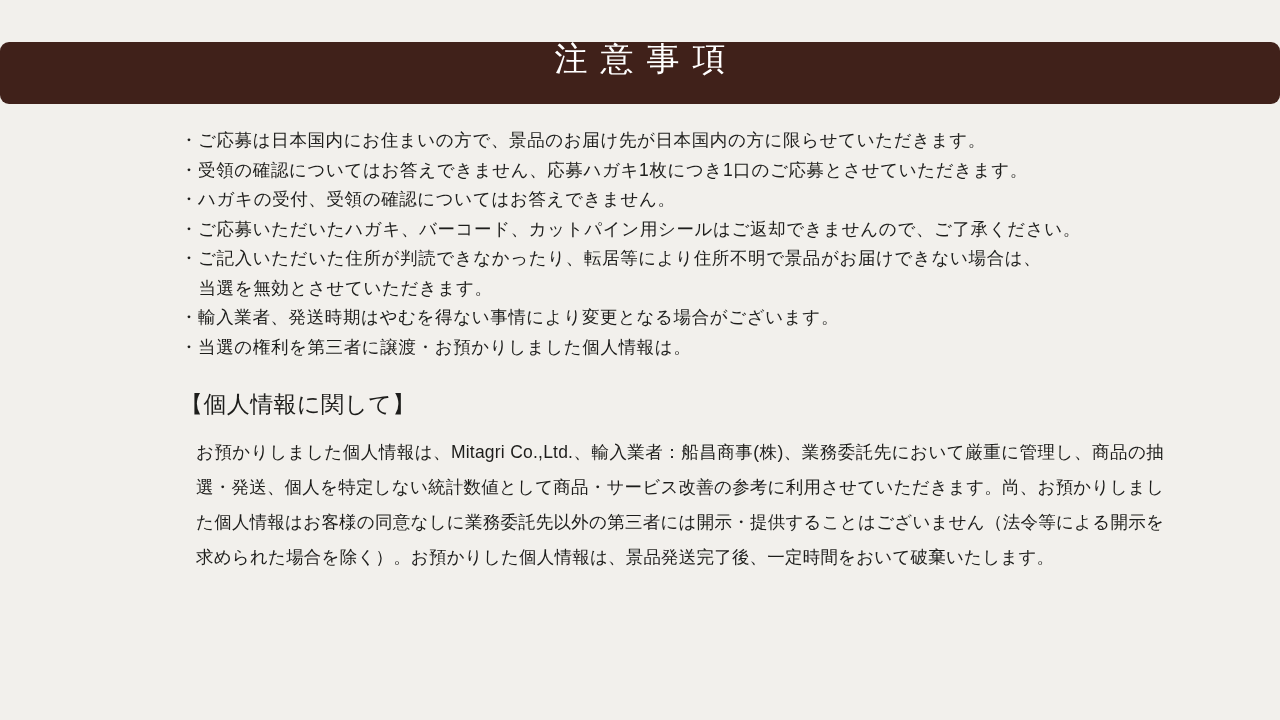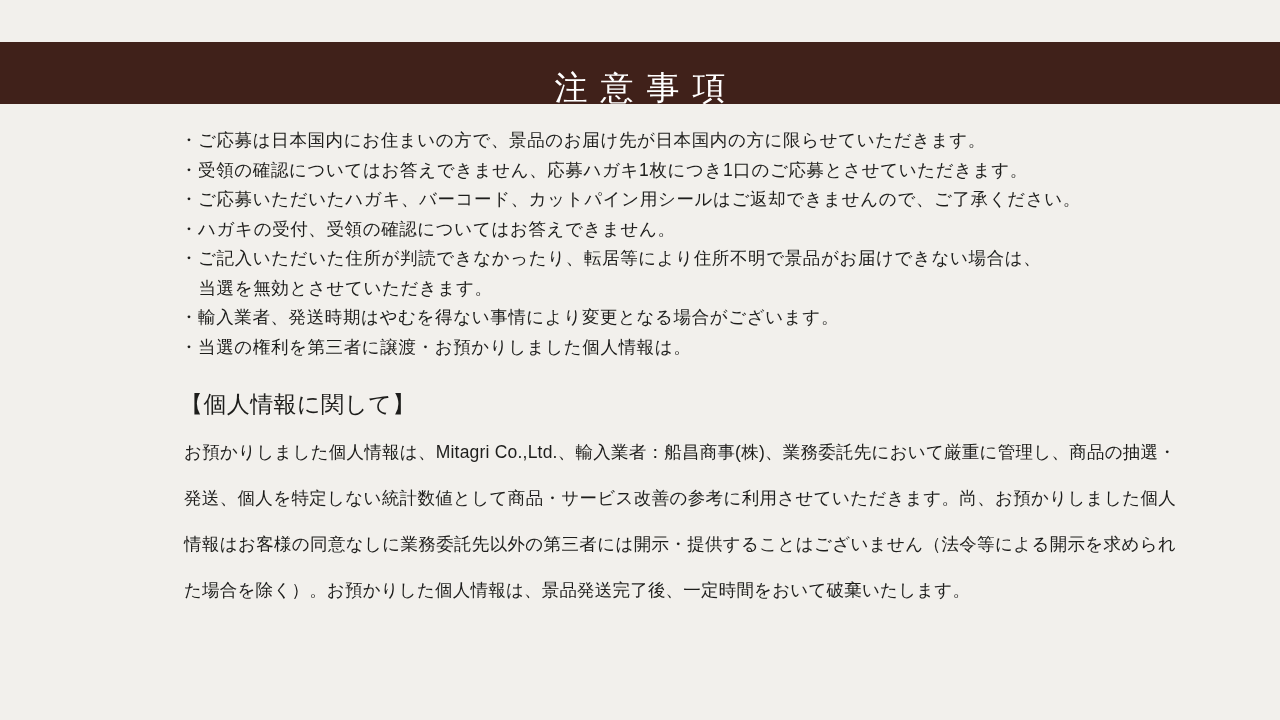--- a/index.html
+++ b/index.html
@@ -22,22 +22,23 @@
     box-sizing: border-box;
   }
   .top-spacer {
     height: 42px;
   }
   .title-band {
     width: 100%;
     height: 62px;
     background: #40211a;
     display: flex;
-    align-items: flex-end;
+    align-items: flex-start;
     justify-content: center;
+    border-radius: 9px;
   }
   .title-text {
     color: #ffffff;
     font-size: 33px;
     letter-spacing: 13px;
     text-indent: 13px;
     font-weight: 400;
     line-height: 1;
   }
   .content {
@@ -65,24 +66,24 @@
   .privacy-heading {
     font-size: 23px;
     line-height: 29px;
     letter-spacing: 0.4px;
     color: #1d1d1b;
     margin: 0 0 10px 0;
     font-weight: 400;
   }
   .privacy-body {
     font-size: 17.5px;
-    line-height: 46px;
+    line-height: 35px;
     letter-spacing: 0.2px;
     color: #1d1d1b;
-    margin: 4px;
+    margin: 16px;
     text-align: justify;
     text-justify: inter-character;
     white-space: pre-wrap;
   }
 </style>
 </head>
 <body>
 
 <div class="page">
 
@@ -90,22 +91,22 @@
 
   <div class="title-band">
     <div class="title-text">注意事項</div>
   </div>
 
   <div class="content">
 
     <div class="notes">
       <div class="note-item">・ご応募は日本国内にお住まいの方で、景品のお届け先が日本国内の方に限らせていただきます。</div>
       <div class="note-item">・受領の確認についてはお答えできません、応募ハガキ1枚につき1口のご応募とさせていただきます。</div>
+      <div class="note-item">・ハガキの受付、受領の確認についてはお答えできません。</div>
       <div class="note-item">・ご応募いただいたハガキ、バーコード、カットパイン用シールはご返却できませんので、ご了承ください。</div>
-      <div class="note-item">・ハガキの受付、受領の確認についてはお答えできません。</div>
       <div class="note-item">・ご記入いただいた住所が判読できなかったり、転居等により住所不明で景品がお届けできない場合は、
  当選を無効とさせていただきます。</div>
       <div class="note-item">・輸入業者、発送時期はやむを得ない事情により変更となる場合がございます。</div>
       <div class="note-item">・当選の権利を第三者に譲渡・お預かりしました個人情報は。</div>
     </div>
 
     <div class="privacy-block">
       <div class="privacy-heading">【個人情報に関して】</div>
       <div class="privacy-body">お預かりしました個人情報は、Mitagri Co.,Ltd.、輸入業者：船昌商事(株)、業務委託先において厳重に管理し、商品の抽選・発送、個人を特定しない統計数値として商品・サービス改善の参考に利用させていただきます。尚、お預かりしました個人情報はお客様の同意なしに業務委託先以外の第三者には開示・提供することはございません（法令等による開示を求められた場合を除く）。お預かりした個人情報は、景品発送完了後、一定時間をおいて破棄いたします。</div>
     </div>

